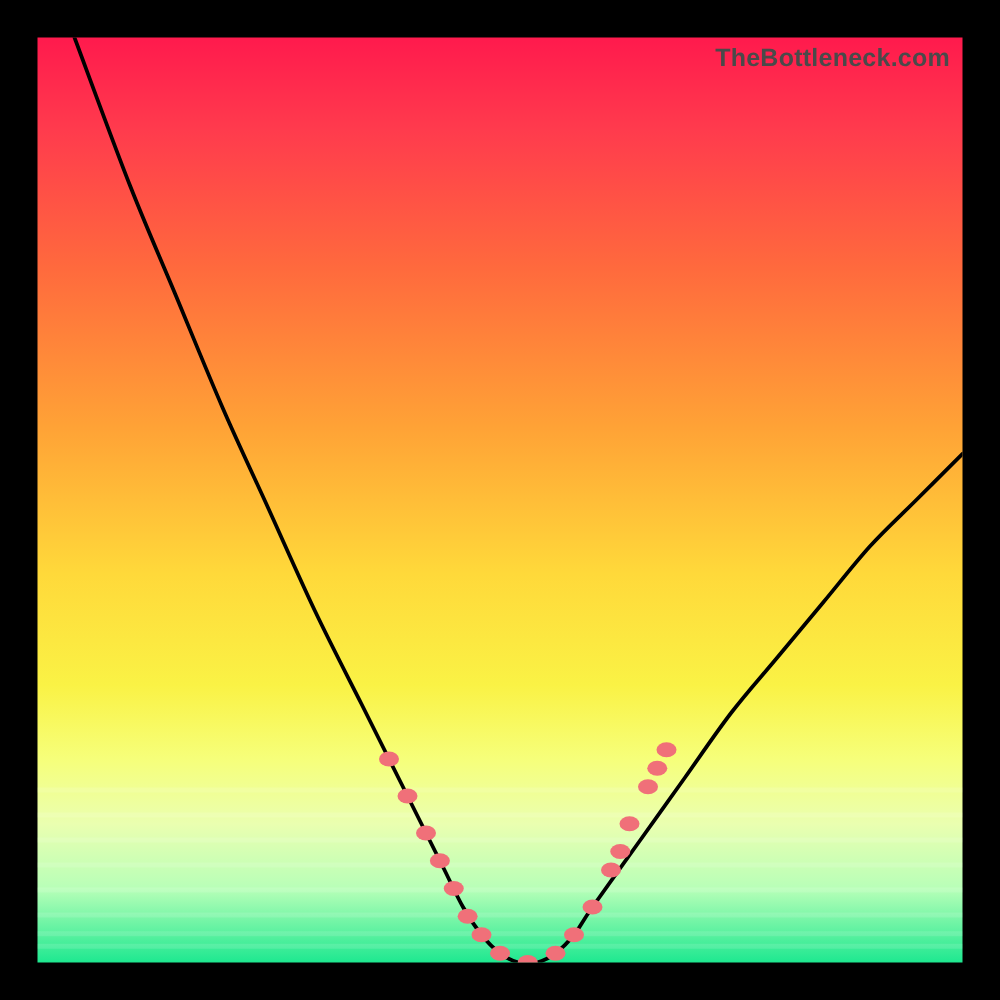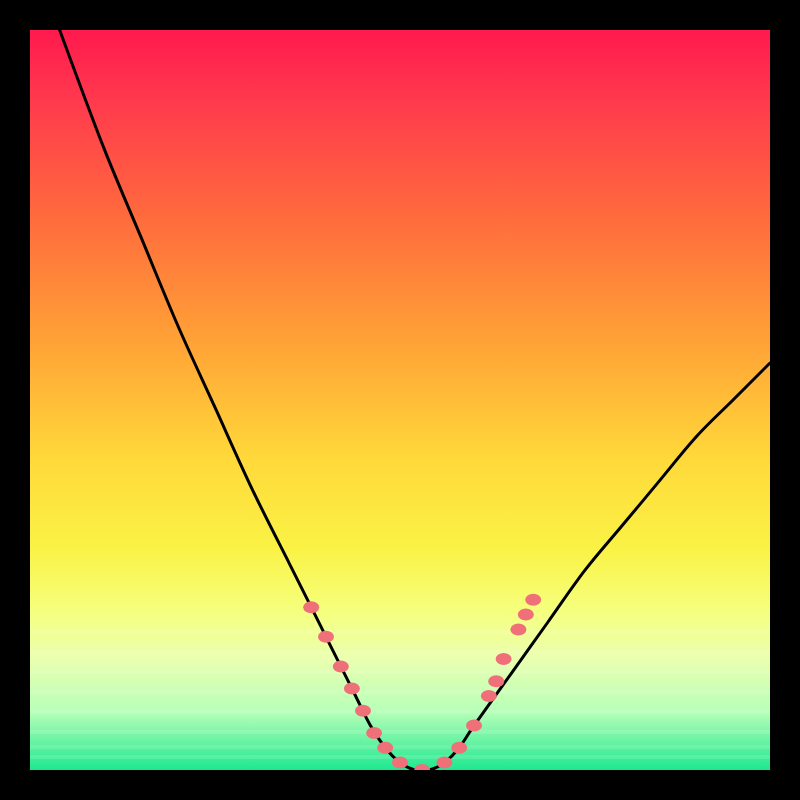--- a/index.html
+++ b/index.html
@@ -63,20 +63,21 @@
     height: 4px;
     background: rgba(255,255,255,0.12);
     z-index: 1;
   }
 </style>
 </head>
 <body>
 
 <div class="frame">
   <div class="plot-area">
+    <div class="attribution">TheBottleneck.com</div>
     <svg class="curve" viewBox="0 0 740 740" preserveAspectRatio="none">
       <path id="curve-path" fill="none" stroke="#000" stroke-width="3" stroke-linecap="round" stroke-linejoin="round" d="M 29.6 0.0 C 37.0 19.7, 60.4 83.9, 74.0 118.4 C 87.6 152.9, 98.7 177.6, 111.0 207.2 C 123.3 236.8, 135.7 267.6, 148.0 296.0 C 160.3 324.4, 172.7 350.3, 185.0 377.4 C 197.3 404.5, 209.7 432.9, 222.0 458.8 C 234.3 484.7, 249.1 513.1, 259.0 532.8 C 268.9 552.5, 275.0 564.9, 281.2 577.2 C 287.4 589.5, 291.1 596.9, 296.0 606.8 C 300.9 616.7, 305.9 626.5, 310.8 636.4 C 315.7 646.3, 320.7 656.1, 325.6 666.0 C 330.5 675.9, 335.5 687.0, 340.4 695.6 C 345.3 704.2, 350.3 711.6, 355.2 717.8 C 360.1 724.0, 365.1 728.9, 370.0 732.6 C 374.9 736.3, 379.9 738.8, 384.8 740.0 C 389.7 741.2, 394.7 741.2, 399.6 740.0 C 404.5 738.8, 409.5 736.3, 414.4 732.6 C 419.3 728.9, 424.3 724.0, 429.2 717.8 C 434.1 711.6, 435.4 707.9, 444.0 695.6 C 452.6 683.3, 468.7 661.1, 481.0 643.8 C 493.3 626.5, 505.7 609.3, 518.0 592.0 C 530.3 574.7, 542.7 556.2, 555.0 540.2 C 567.3 524.2, 579.7 510.6, 592.0 495.8 C 604.3 481.0, 616.7 466.2, 629.0 451.4 C 641.3 436.6, 653.7 420.6, 666.0 407.0 C 678.3 393.4, 690.7 382.3, 703.0 370.0 C 715.3 357.7, 733.8 339.2, 740.0 333.0"></path>
       <g id="markers">
           <ellipse cx="281.2" cy="577.2" rx="8" ry="6" fill="#f07079"></ellipse>
           <ellipse cx="296.0" cy="606.8" rx="8" ry="6" fill="#f07079"></ellipse>
           <ellipse cx="310.8" cy="636.4" rx="8" ry="6" fill="#f07079"></ellipse>
           <ellipse cx="321.9" cy="658.6" rx="8" ry="6" fill="#f07079"></ellipse>
           <ellipse cx="333.0" cy="680.8" rx="8" ry="6" fill="#f07079"></ellipse>
           <ellipse cx="344.1" cy="703.0" rx="8" ry="6" fill="#f07079"></ellipse>
           <ellipse cx="355.2" cy="717.8" rx="8" ry="6" fill="#f07079"></ellipse>

